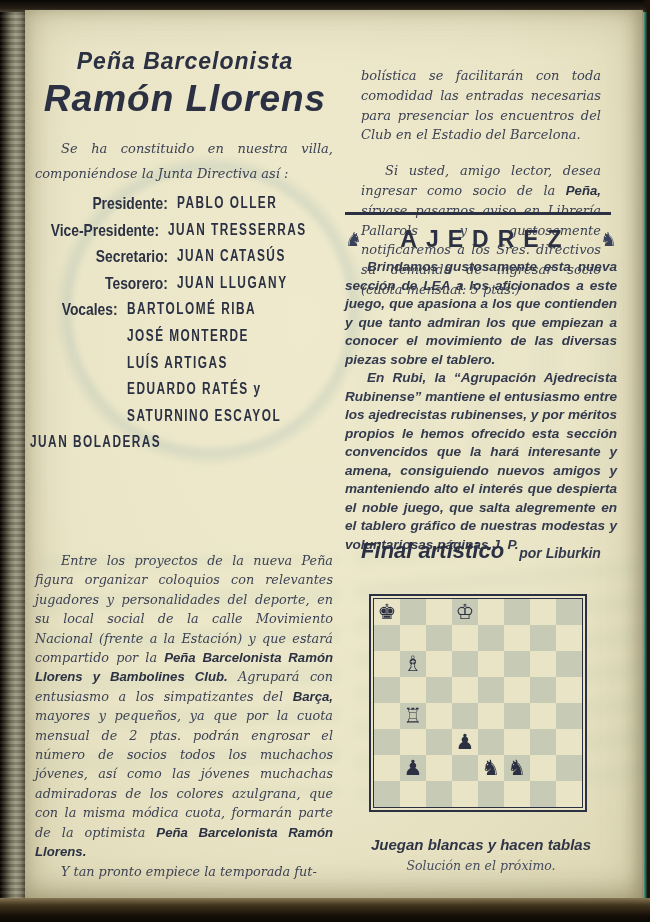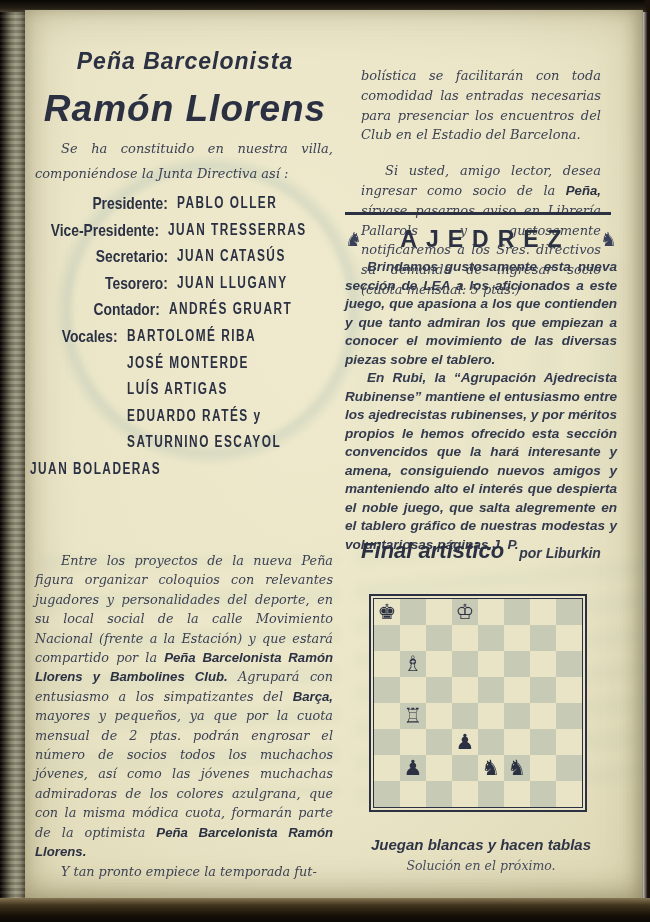--- a/index.html
+++ b/index.html
@@ -1,17 +1,17 @@
 <!DOCTYPE html>
 <html><head>
 <meta charset="utf-8">
 <style>
   html,body{margin:0;padding:0;background:#0e0b07;}
   #canvas{position:relative;width:650px;height:922px;overflow:hidden;
-          font-family:"DejaVu Serif",serif;background:#e5e5e5;}
+          font-family:"DejaVu Serif",serif;background:#5eead4;}
 
   
   .spine{position:absolute;left:0;top:0;width:27px;height:905px;
     background:linear-gradient(90deg,#060402 0%,#352e24 16%,#7d7a64 40%,#9d9a82 58%,#8a8670 74%,#5c5643 90%,#403a2c 100%);}
   .spine:after{content:"";position:absolute;inset:0;
     background:repeating-linear-gradient(180deg,rgba(0,0,0,.14) 0 3px,rgba(255,255,255,.06) 3px 6px);}
   .top-edge{position:absolute;left:0;top:0;width:650px;height:12px;
     background:linear-gradient(180deg,#090603 0%,#241e15 70%,#4a4233 100%);}
   .right-edge{position:absolute;right:0;top:0;width:8px;height:922px;
     background:linear-gradient(90deg,rgba(20,14,8,0),#1a1209 70%);}
@@ -33,21 +33,21 @@
       background:repeating-linear-gradient(178deg,rgba(100,160,130,.10) 0 18px,transparent 18px 40px);}
   .g4{left:330px;top:250px;width:300px;height:250px;filter:blur(5px);opacity:.4;
       background:repeating-linear-gradient(92deg,rgba(90,150,160,.07) 0 26px,transparent 26px 60px);}
   .script{font-family:"DejaVu Serif",serif;font-style:italic;color:#3c4254;}
 
   
   .titleblock{position:absolute;left:35px;top:48px;width:300px;text-align:center;}
   .t-small{font-family:"Liberation Sans",sans-serif;font-style:italic;font-weight:bold;
            font-size:23px;letter-spacing:1px;color:#2b3143;}
   .t-big{font-family:"Liberation Sans",sans-serif;font-style:italic;font-weight:bold;
-         font-size:37px;letter-spacing:1px;color:#2b3143;margin-top:13px;text-align:center;}
+         font-size:37px;letter-spacing:1px;color:#2b3143;margin-top:3px;text-align:center;}
   .l-intro{position:absolute;left:35px;top:136px;width:298px;
            font-size:13px;line-height:25px;text-align:justify;text-indent:26px;}
   .directiva{position:absolute;left:30px;top:190px;width:305px;}
   .dir-row{display:flex;align-items:flex-start;}
   .dir-label{width:138px;text-align:right;padding-right:9px;
     font-family:"Liberation Sans",sans-serif;font-weight:bold;font-size:16.5px;line-height:26.6px;
     color:#2b3143;white-space:nowrap;}
   .dir-label>span{display:inline-block;transform:scaleX(.84);transform-origin:right center;}
   .dir-names{flex:1;}
   .dir-name{font-family:"Liberation Sans",sans-serif;font-weight:bold;font-size:16px;line-height:26.6px;
@@ -141,26 +141,20 @@
           <div class="dir-name"><span>JUAN CATASÚS</span></div>
         </div>
       </div>
       <div class="dir-row">
         <div class="dir-label"><span>Tesorero:</span></div>
         <div class="dir-names">
           <div class="dir-name"><span>JUAN LLUGANY</span></div>
         </div>
       </div>
       <div class="dir-row">
-        <div class="dir-label"><span>Contador:</span></div>
-        <div class="dir-names">
-          <div class="dir-name"><span>ANDRÉS GRUART</span></div>
-        </div>
-      </div>
-      <div class="dir-row">
         <div class="dir-label"><span>Vocales:</span></div>
         <div class="dir-names">
           <div class="dir-name"><span>BARTOLOMÉ RIBA</span></div>
           <div class="dir-name"><span>JOSÉ MONTERDE</span></div>
           <div class="dir-name"><span>LUÍS ARTIGAS</span></div>
           <div class="dir-name"><span>EDUARDO RATÉS y</span></div>
           <div class="dir-name"><span>SATURNINO ESCAYOL</span></div>
         </div>
       </div>
       <div class="dir-row">

